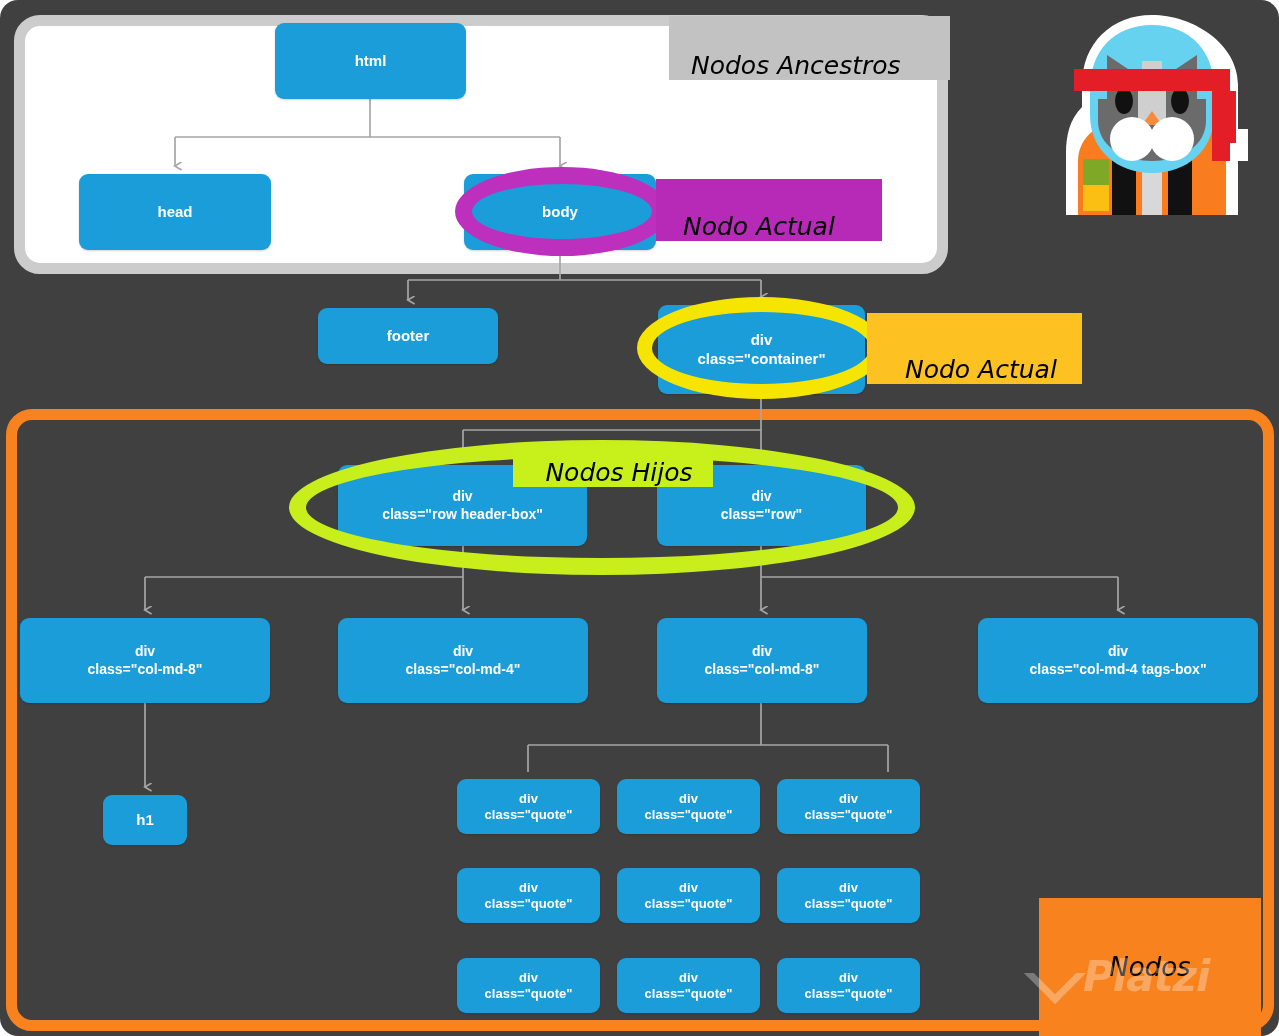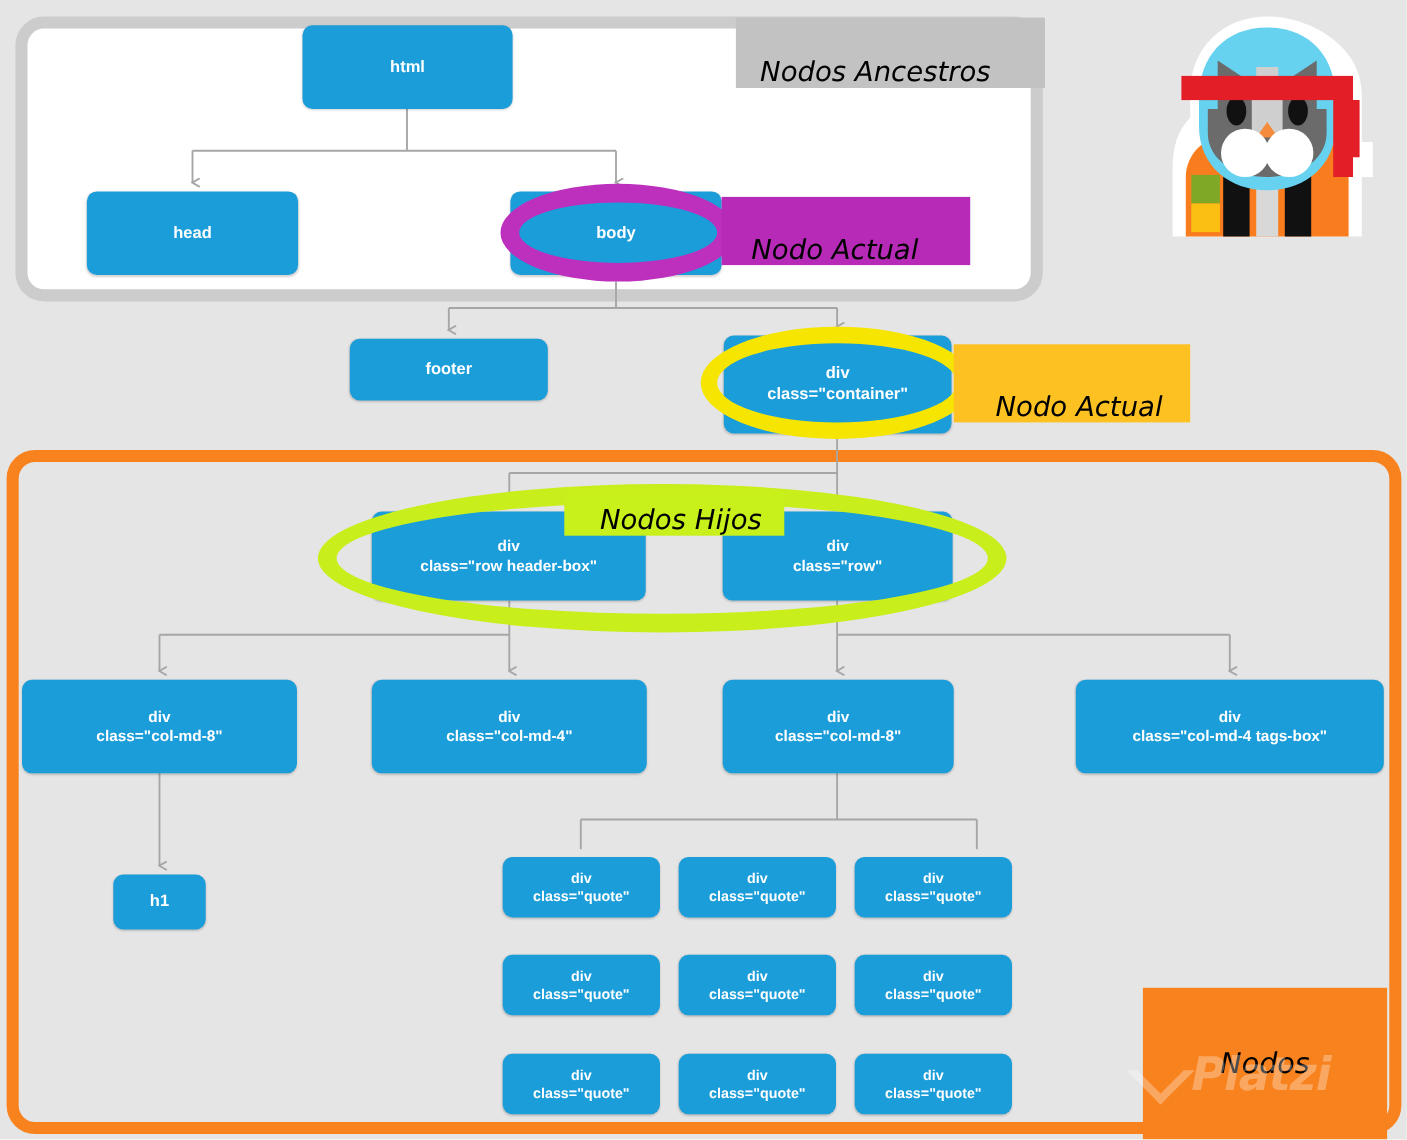--- a/index.html
+++ b/index.html
@@ -7,22 +7,23 @@
     padding: 0;
     background: #ffffff;
   }
   body {
     font-family: "Liberation Sans", sans-serif;
   }
   #stage {
     position: relative;
     width: 1279px;
     height: 1036px;
-    background: #e5e5e5;
+    background: #404040;
     overflow: hidden;
+    border-radius: 18px;
   }
 
   
   .ancestors-box {
     position: absolute;
     left: 14px;
     top: 15px;
     width: 934px;
     height: 259px;
     border: 11px solid #cccccc;

